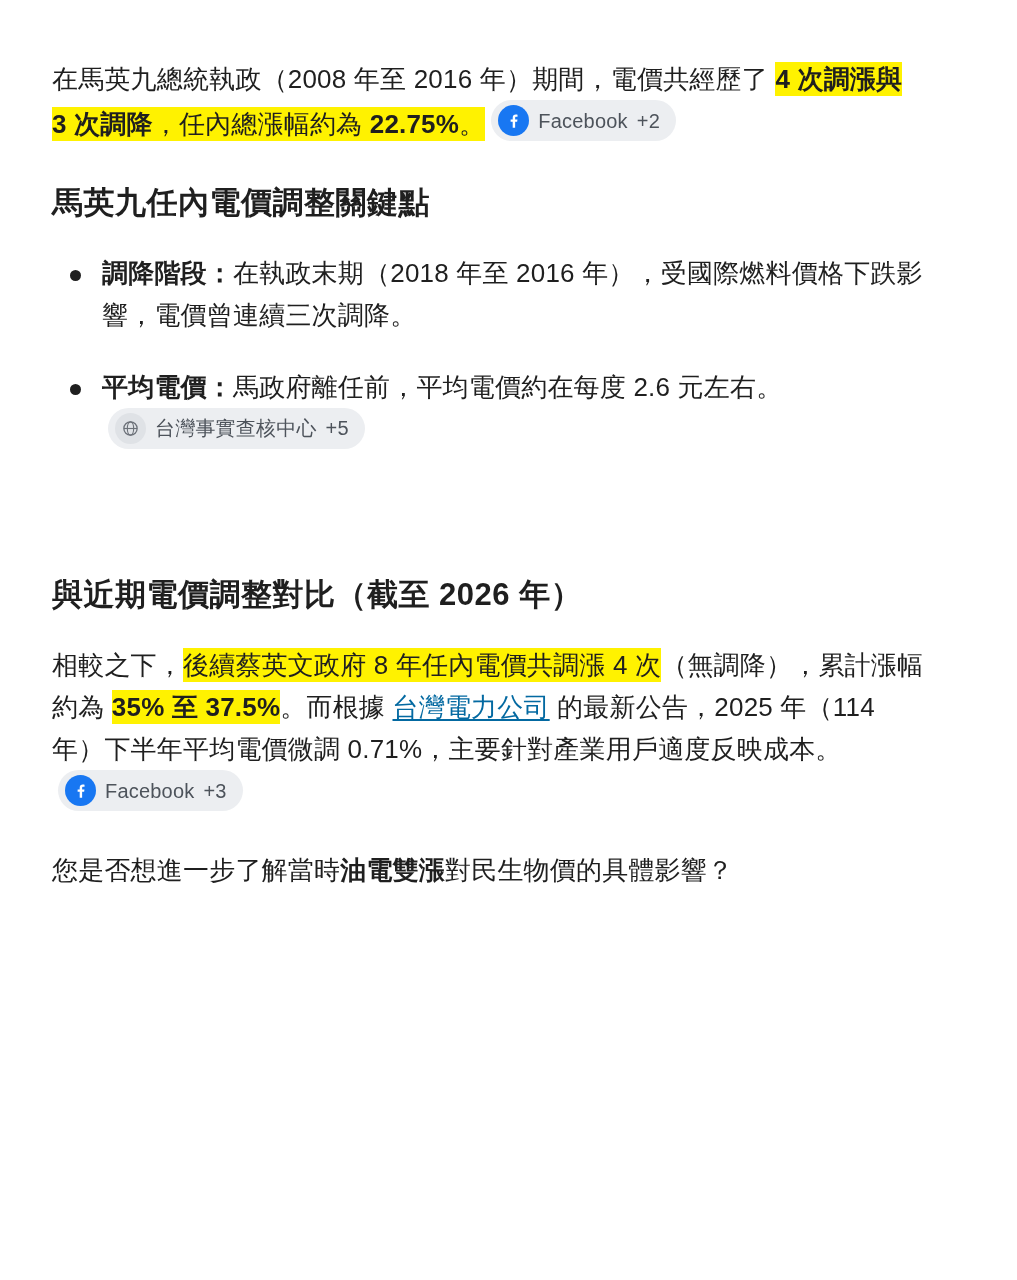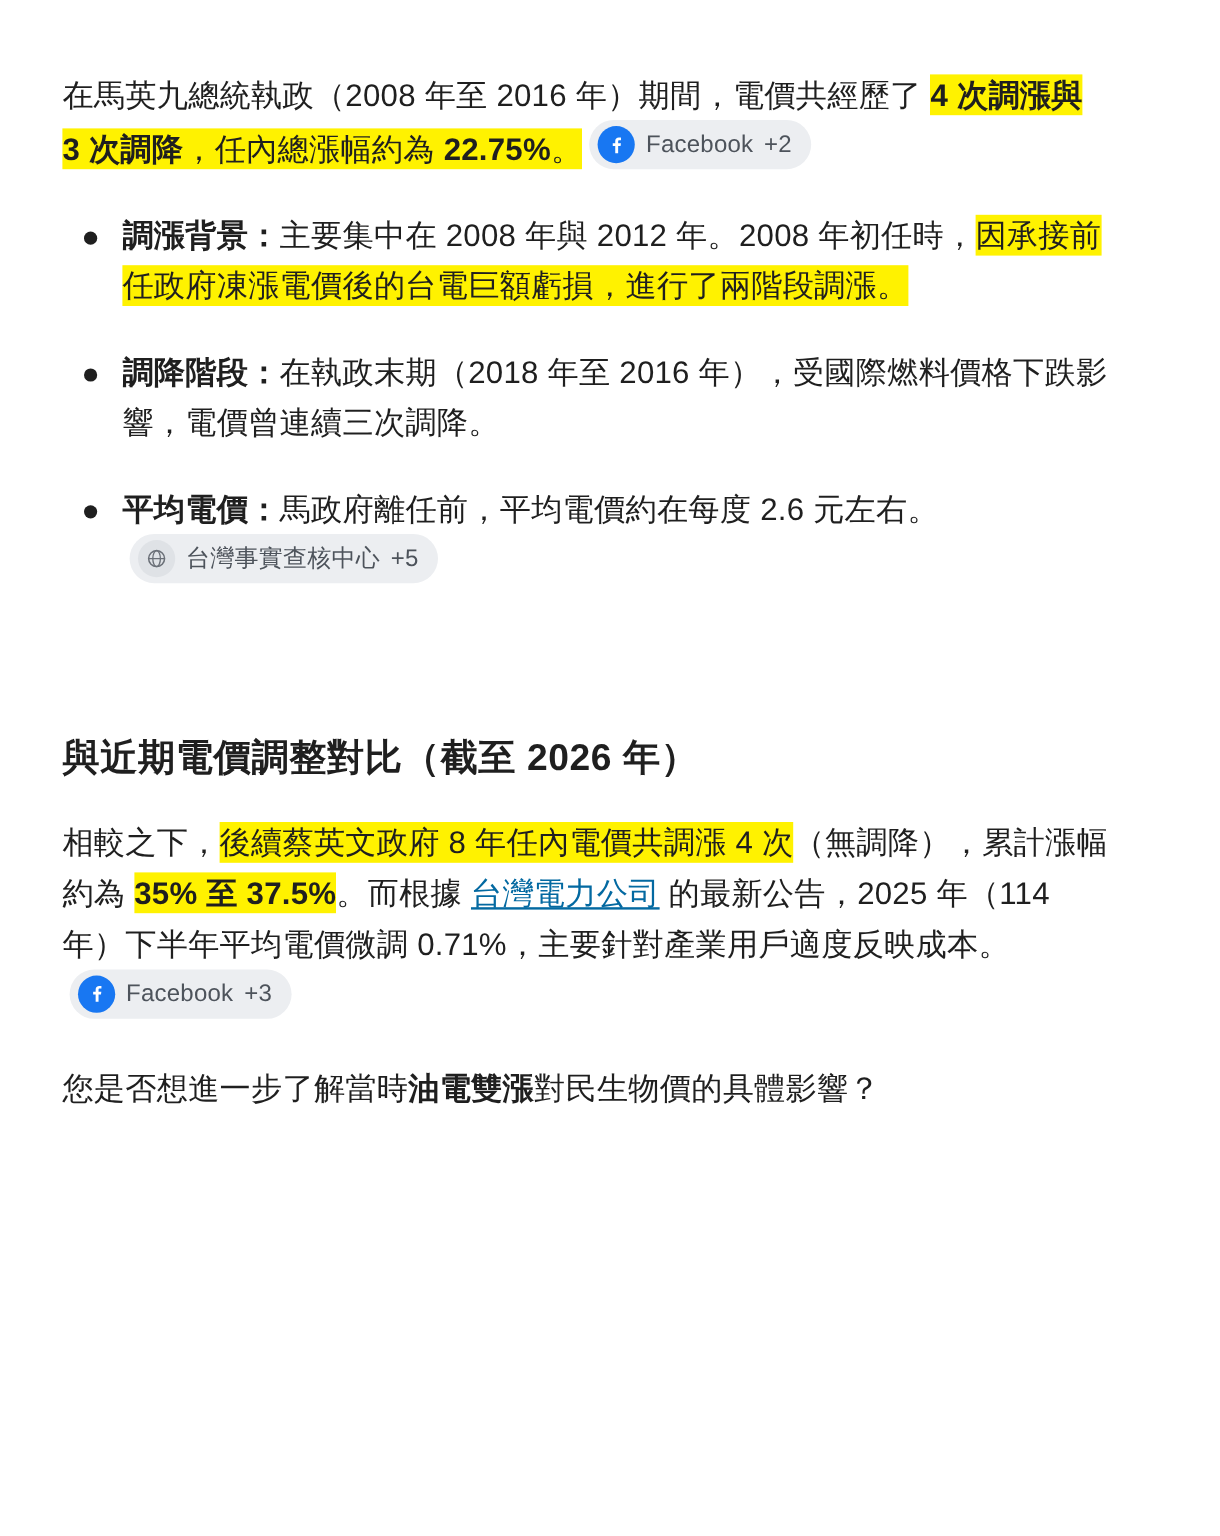--- a/index.html
+++ b/index.html
@@ -128,25 +128,23 @@
         <span class="fb-icon">
           <svg width="18" height="18" viewBox="0 0 24 24" aria-hidden="true">
             <path fill="#ffffff" d="M13.5 21v-8h2.7l.4-3.1h-3.1V7.9c0-.9.25-1.5 1.55-1.5h1.65V3.6c-.29-.04-1.27-.12-2.41-.12-2.39 0-4.02 1.46-4.02 4.13V9.9H7.5V13h2.77v8h3.23z"></path>
           </svg>
         </span>
         <span class="chip-label">Facebook</span>
         <span class="chip-count">+2</span>
       </span>
   </p>
 
+  <h2>馬英九任內電價調整關鍵點</h2>
 
   <ul class="bullets">
-    <li>
-      <b>調漲背景</b><b>：</b><span>主要集中在 2008 年與 2012 年。2008 年初任時，</span><span class="hl">因承接前任政府凍漲電價後的台電巨額虧損，進行了兩階段調漲。</span>
-    </li>
     <li>
       <b>調降階段</b><b>：</b><span>在執政末期（2018 年至 2016 年），受國際燃料價格下跌影響，電價曾連續三次調降。</span>
     </li>
     <li>
       <b>平均電價</b><b>：</b><span>馬政府離任前，平均電價約在每度 2.6 元左右。</span><span class="chip">
           <span class="globe-icon">
             <svg width="19" height="19" viewBox="0 0 24 24" aria-hidden="true">
               <circle cx="12" cy="12" r="8.4" fill="none" stroke="#6b7078" stroke-width="1.6"></circle>
               <ellipse cx="12" cy="12" rx="4" ry="8.4" fill="none" stroke="#6b7078" stroke-width="1.4"></ellipse>
               <line x1="3.6" y1="12" x2="20.4" y2="12" stroke="#6b7078" stroke-width="1.4"></line>

